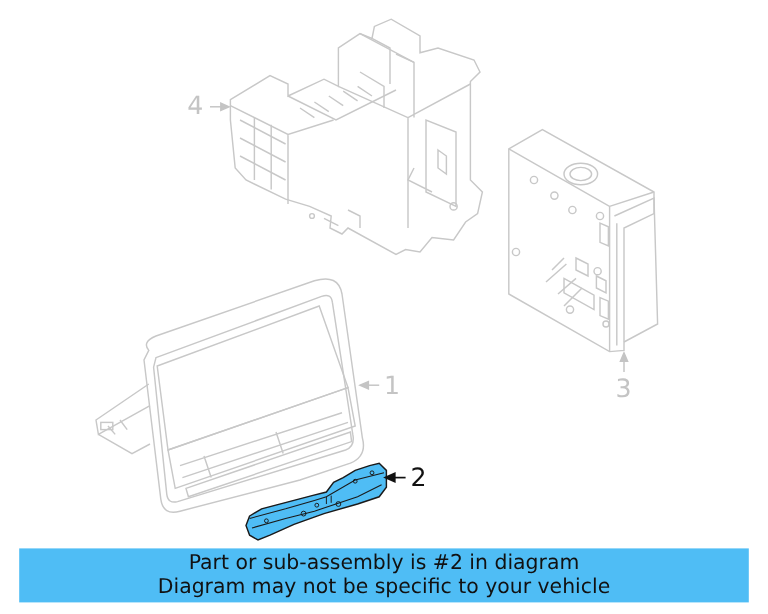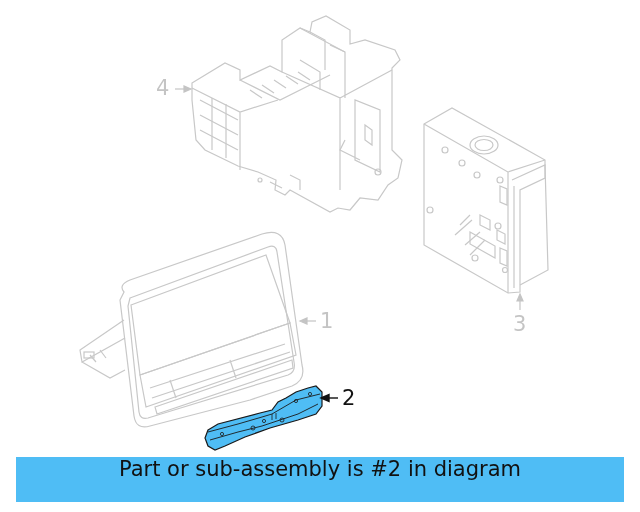--- a/index.html
+++ b/index.html
@@ -1,21 +1,21 @@
 <!DOCTYPE html>
 <html><head>
 <meta charset="utf-8">
 <style>
   html, body { margin: 0; padding: 0; background: #ffffff; }
   body { width: 640px; height: 512px; position: relative; overflow: hidden; font-family: "DejaVu Sans", sans-serif; }
   #diagram { position: absolute; left: 0; top: 0; width: 640px; height: 512px; }
   .callout { position: absolute; font-family: "DejaVu Sans", sans-serif; font-size: 21px; line-height: 1; }
   .callout.dim { color: #c4c4c4; }
   .callout.active { color: #111111; }
-  #banner { position: absolute; left: 16px; top: 457px; width: 608px; height: 45px; background: #4fbdf5; text-align: center; color: #111; font-size: 21px; line-height: 20px; padding-top: 2px; box-sizing: border-box; }
+  #banner { position: absolute; left: 16px; top: 457px; width: 608px; height: 45px; background: #4fbdf5; text-align: center; color: #111; font-size: 17px; line-height: 20px; padding-top: 2px; box-sizing: border-box; }
   #banner div { white-space: nowrap; }
 </style>
 </head>
 <body>
 
 <svg id="diagram" viewBox="0 0 640 512" xmlns="http://www.w3.org/2000/svg">
 
   <g fill="none" stroke="#c8c8c8" stroke-width="1.2">
     <path d="M192 83 L225 63 L240 70 L240 80 L270 66 L282 72 L282 40 L300 28 L310 32 L312 22 L326 16 L350 30 L350 44 L365 40 L395 50 L400 60 L392 68 L392 150 L402 160 L398 178 L388 185 L378 200 L360 198 L350 210 L338 208 L330 212 L290 190 L285 195 L275 190 L276 180 L258 172 L238 166 L205 150 L196 140 L192 100 Z"></path>
     <path d="M192 88 L240 112 L278 100 M240 112 L240 170 M200 100 L238 120 M200 115 L238 135 M200 130 L238 150"></path>
@@ -91,13 +91,14 @@
   </g>
 </svg>
 
 <div class="callout dim" style="left:156px; top:78px;">4</div>
 <div class="callout dim" style="left:513px; top:314px;">3</div>
 <div class="callout dim" style="left:320px; top:311px;">1</div>
 <div class="callout active" style="left:342px; top:388px;">2</div>
 
 <div id="banner">
   <div>Part or sub-assembly is #2 in diagram</div>
+  <div>Diagram may not be specific to your vehicle</div>
 </div>
 
 </body></html>

